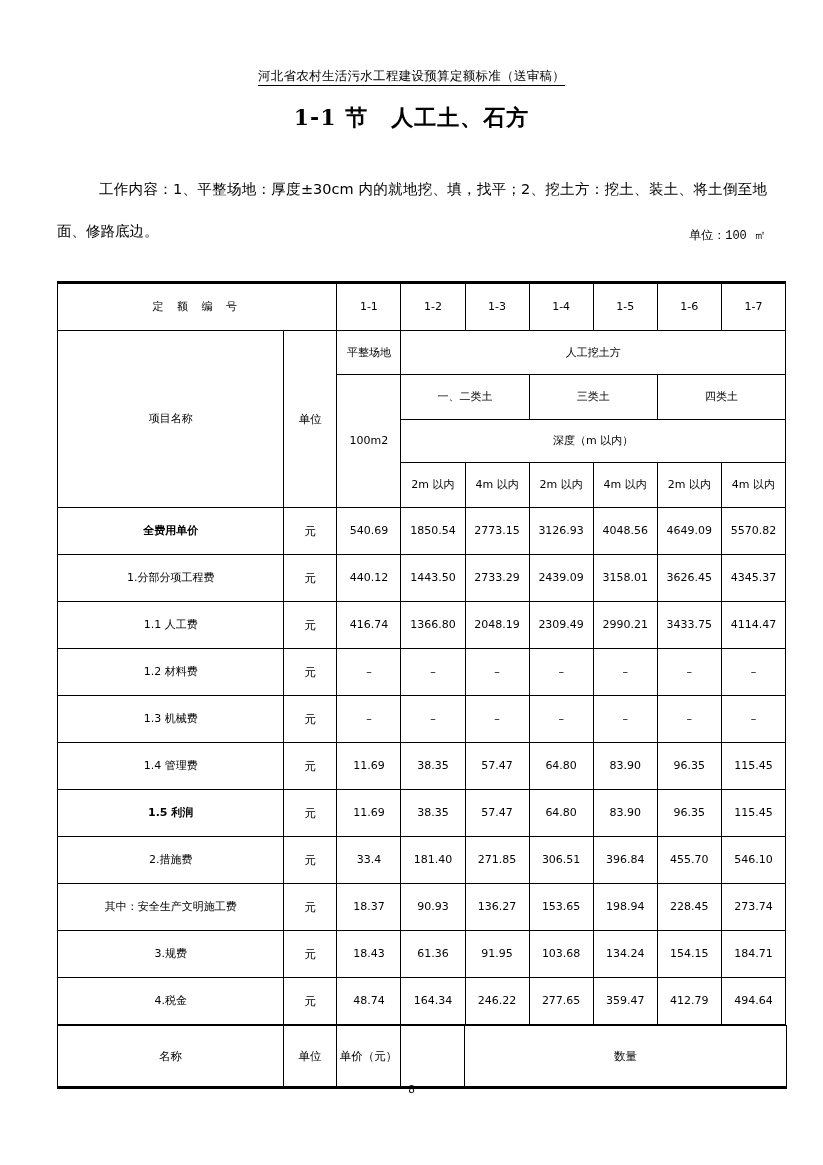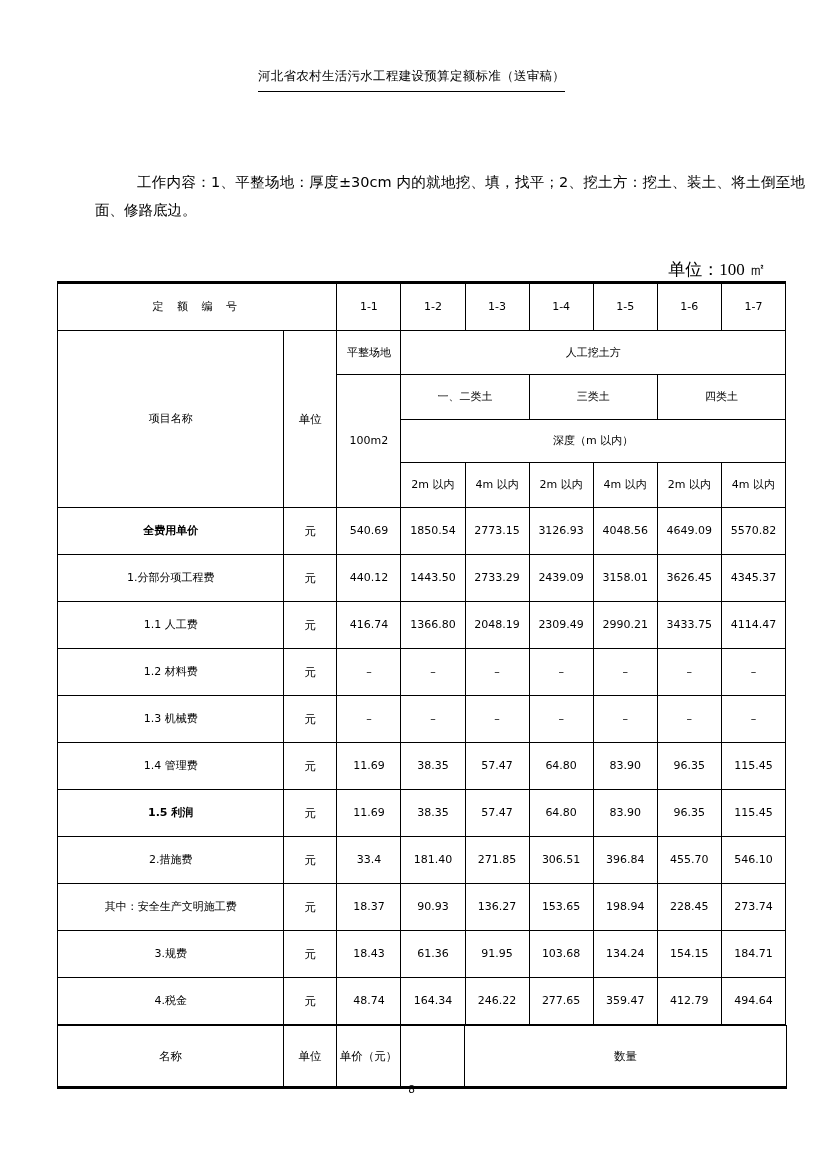--- a/index.html
+++ b/index.html
@@ -31,21 +31,21 @@
     left: 0;
     top: 66px;
     width: 823px;
     text-align: center;
   }
   .doc-header span {
     font-family: "DejaVu Sans", "Liberation Sans", sans-serif;
     font-size: 12.5px;
     letter-spacing: 0.3px;
     border-bottom: 1px solid #000;
-    padding-bottom: 8px;
+    padding-bottom: 2px;
   }
 
   .section-title {
     position: absolute;
     left: 0;
     top: 103px;
     width: 823px;
     text-align: center;
     font-family: "DejaVu Serif", "Liberation Serif", serif;
     font-size: 22px;
@@ -53,32 +53,31 @@
     letter-spacing: 1px;
   }
 
   .work-content {
     position: absolute;
     left: 57px;
     top: 168px;
     width: 710px;
     font-family: "DejaVu Sans", "Liberation Sans", sans-serif;
     font-size: 14.5px;
-    line-height: 28px;
+    line-height: 42px;
     text-indent: 42px;
     text-align: justify;
-    margin-left: 38px;
   }
 
   .unit-note {
     position: absolute;
     right: 57px;
-    top: 258px;
-    font-family: Liberation Serif, serif;
-    font-size: 17px;
+    top: 227px;
+    font-family: Liberation Mono, monospace;
+    font-size: 12px;
   }
 
   
   .tbl-wrap {
     position: absolute;
     left: 57px;
     top: 281px;
     width: 682px;
   }
   table.main {
@@ -135,20 +134,21 @@
 </style>
 </head>
 <body>
 
 <div class="page">
 
   <div class="doc-header">
     <span>河北省农村生活污水工程建设预算定额标准（送审稿）</span>
   </div>
 
+  <div class="section-title">1-1 节　人工土、石方</div>
 
   <div class="work-content">工作内容：1、平整场地：厚度±30cm 内的就地挖、填，找平；2、挖土方：挖土、装土、将土倒至地面、修路底边。</div>
 
   <div class="unit-note">单位：100 ㎡</div>
 
   <div class="tbl-wrap">
     <table class="main">
       <colgroup>
         <col style="width:226px">
         <col style="width:53px">

